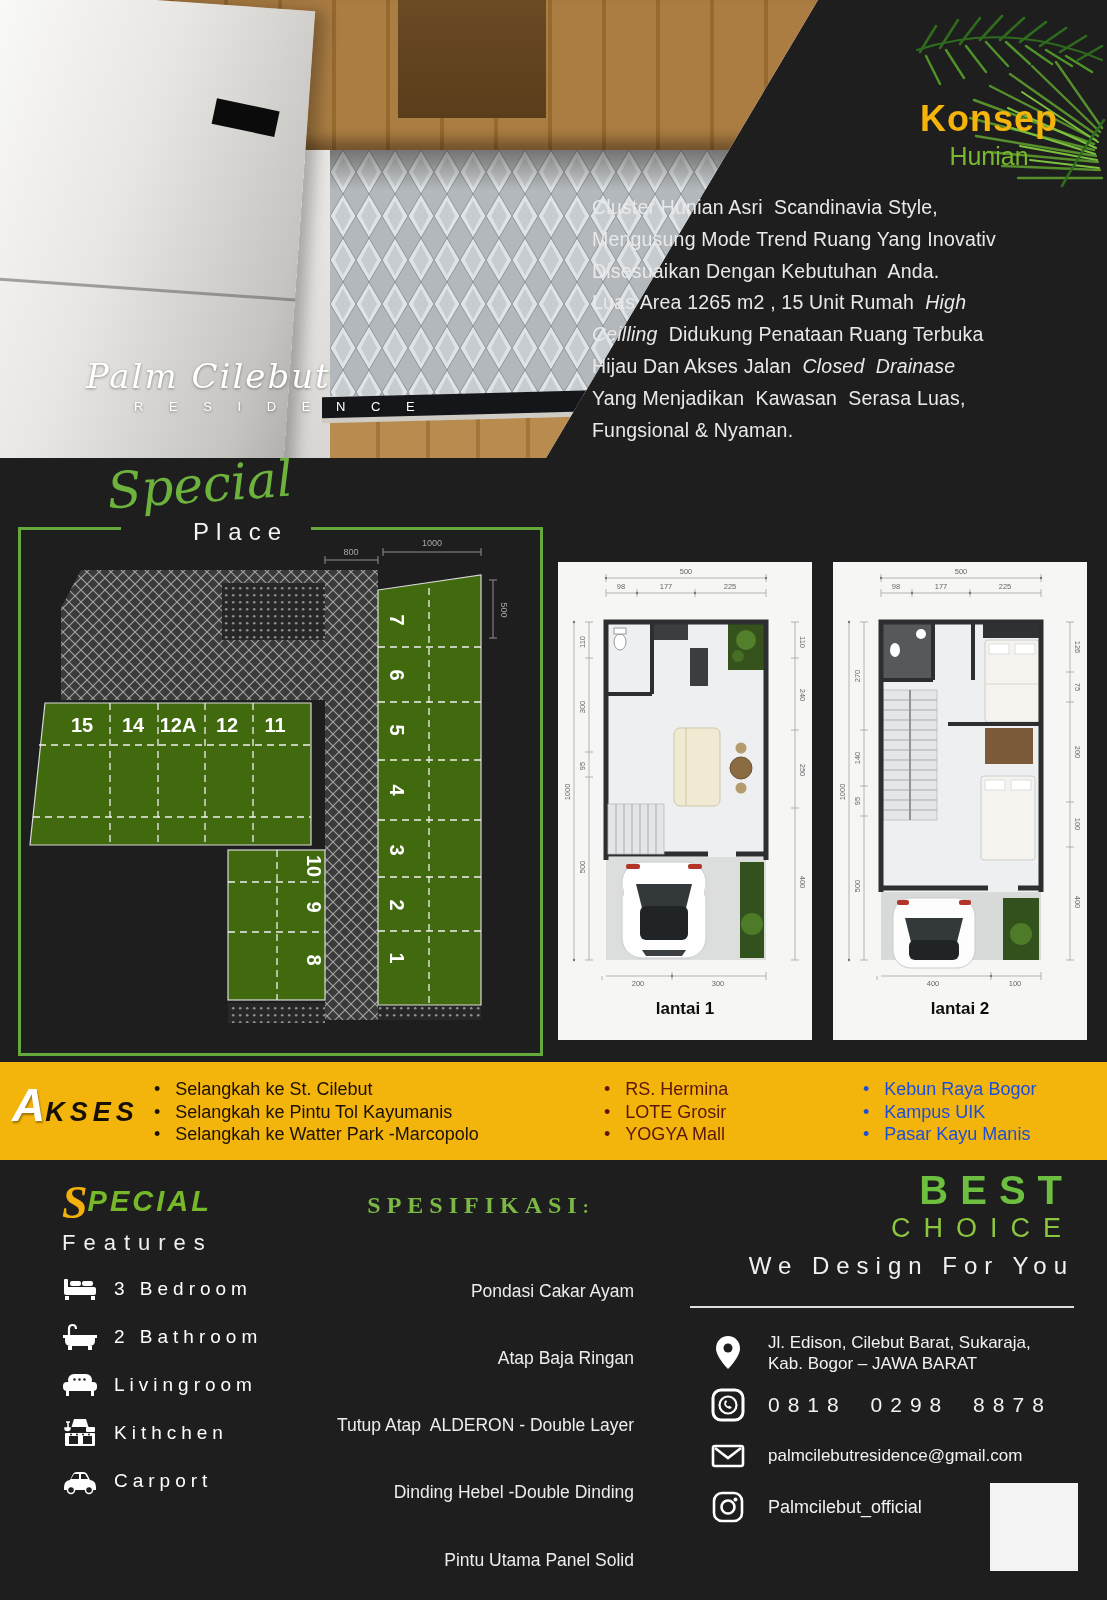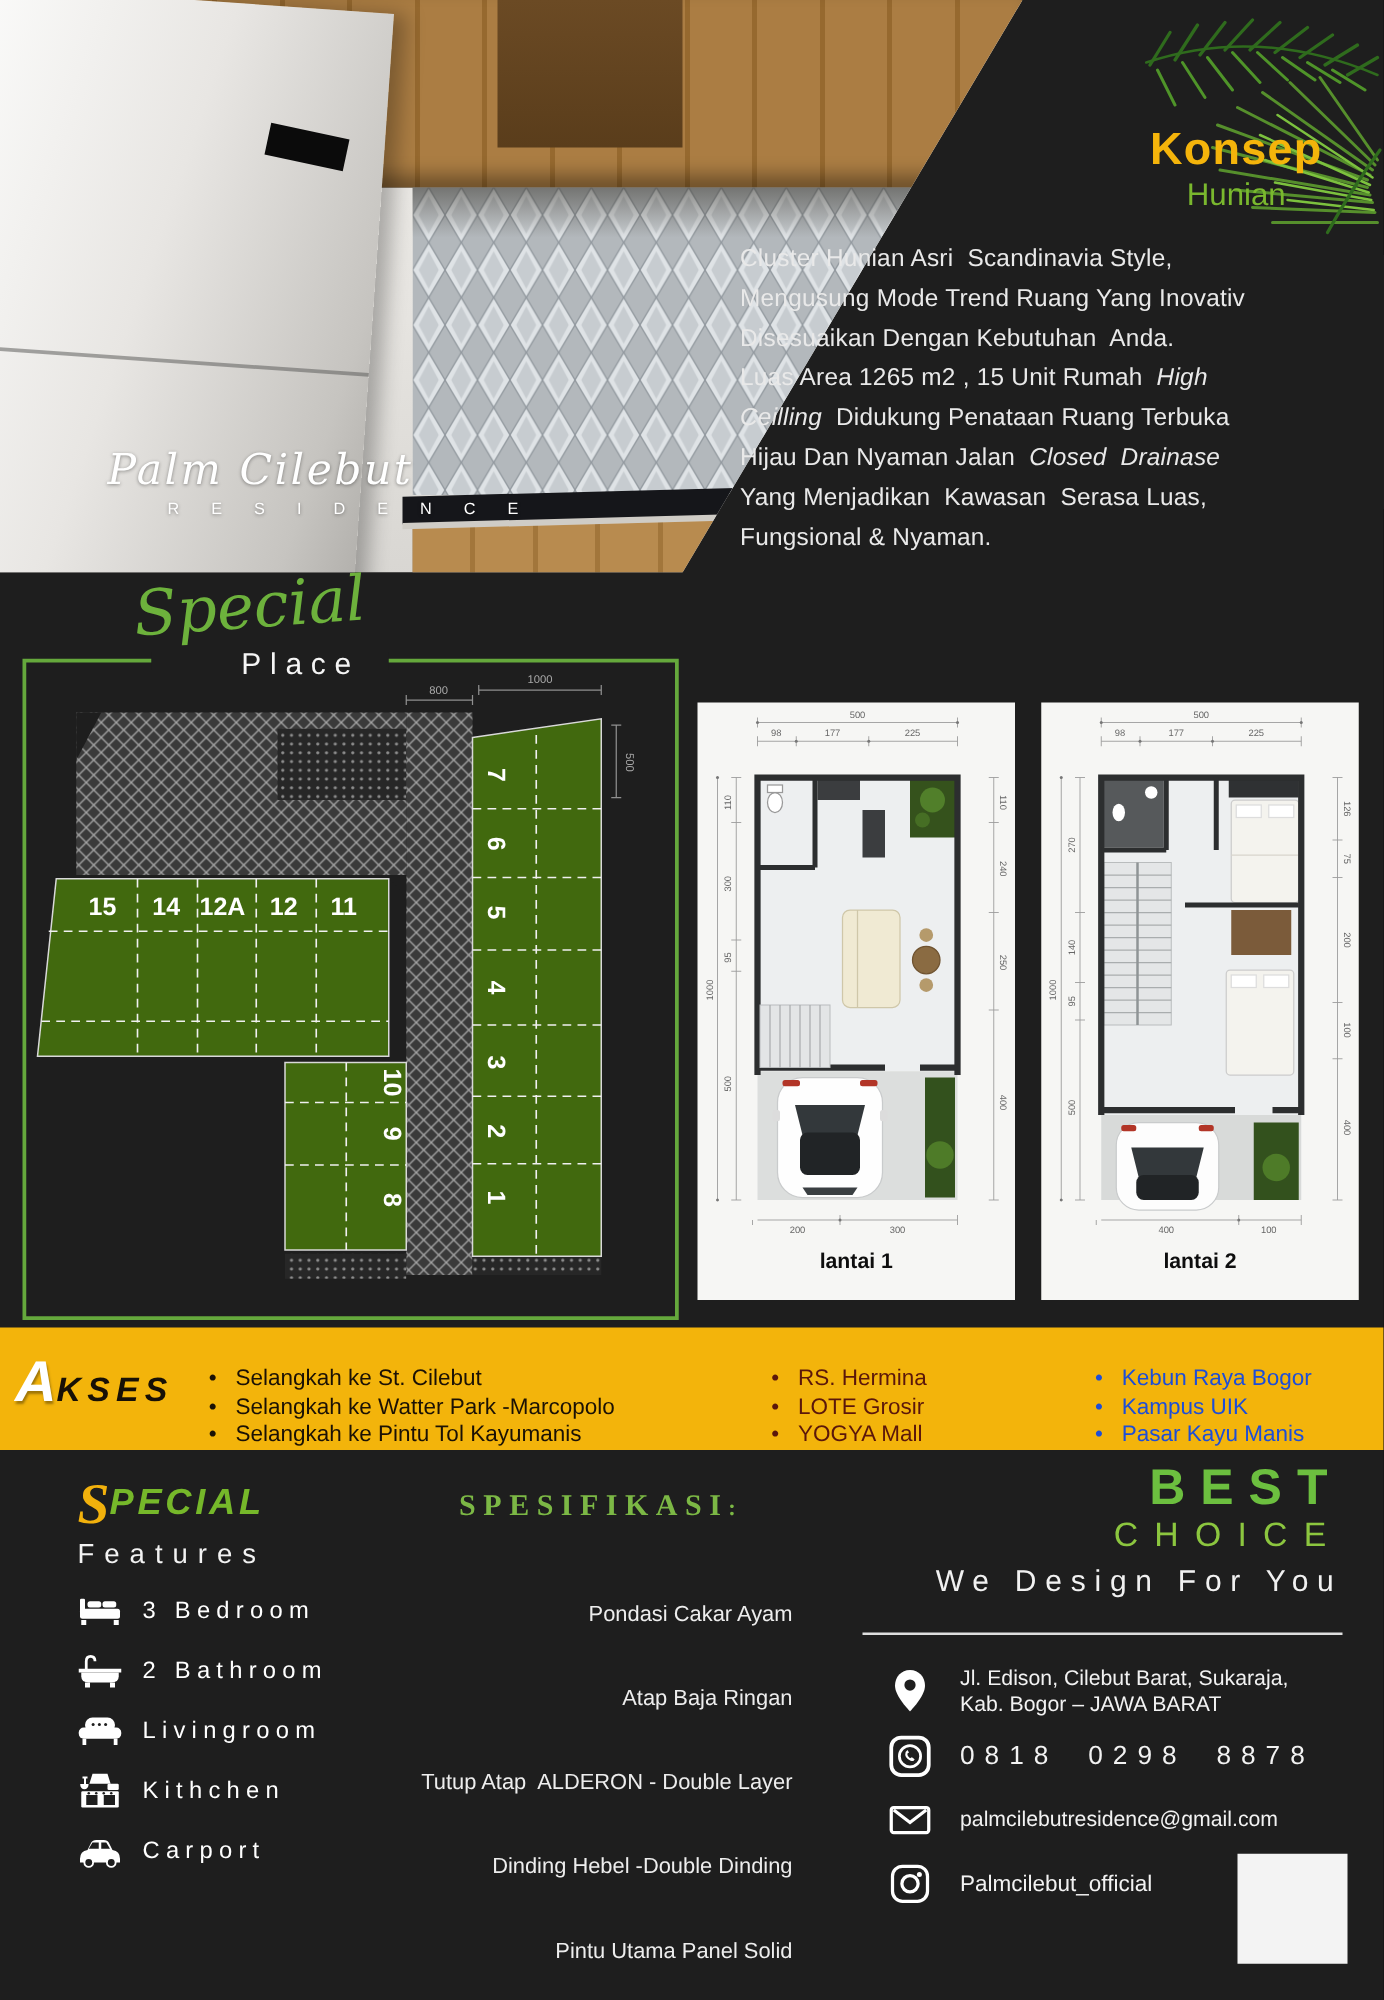--- a/index.html
+++ b/index.html
@@ -61,21 +61,21 @@
   
   .fp{position:absolute;top:562px;width:254px;height:478px;background:#f6f6f4;}
   #fp1{left:558px;} #fp2{left:833px;}
 
   
   .band{position:absolute;left:0;top:1062px;width:1107px;height:98px;background:#f3b40b;}
   .akses{position:absolute;left:12px;top:16px;white-space:nowrap;}
   .akses .a{color:#fff;font-size:46px;font-weight:bold;font-style:italic;
             text-shadow:1px 2px 2px rgba(0,0,0,.35);}
   .akses .rest{color:#171006;font-size:27px;font-weight:bold;font-style:italic;letter-spacing:5px;}
-  .bcol{position:absolute;top:12px;font-size:18px;line-height:22.5px;list-style:none;margin:17px;padding:0;}
+  .bcol{position:absolute;top:12px;font-size:18px;line-height:22.5px;list-style:none;margin:4px;padding:0;}
   .bcol li::before{content:"•";margin-right:15px;}
   #bcol1{left:150px;color:#1b1105;}
   #bcol2{left:600px;color:#5b170b;}
   #bcol3{left:859px;color:#1d4ed8;}
 
   
   .features{position:absolute;left:62px;top:1176px;}
   .fS{color:#f2b10c;font-size:46px;font-weight:bold;font-style:italic;
       font-family:"Liberation Serif",serif;}
   .fP{color:#76b82a;font-size:29px;font-weight:bold;font-style:italic;letter-spacing:3px;
@@ -164,21 +164,21 @@
   <div class="konsep">
     <div class="kt">Konsep</div>
     <div class="ks">Hunian</div>
   </div>
   <div class="kpara">
     <div class="kline">Cluster Hunian Asri  Scandinavia Style,</div>
     <div class="kline">Mengusung Mode Trend Ruang Yang Inovativ</div>
     <div class="kline">Disesuaikan Dengan Kebutuhan  Anda.</div>
     <div class="kline"><span>Luas Area 1265 m2 , 15 Unit Rumah  </span><i>High</i></div>
     <div class="kline"><i>Ceilling</i><span>  Didukung Penataan Ruang Terbuka</span></div>
-    <div class="kline"><span>Hijau Dan Nyaman Jalan  </span><i>Closed  Drainase</i></div>
+    <div class="kline"><span>Hijau Dan Akses Jalan  </span><i>Closed  Drainase</i></div>
     <div class="kline">Yang Menjadikan  Kawasan  Serasa Luas,</div>
     <div class="kline">Fungsional &amp; Nyaman.</div>
   </div>
 
   <div class="spbox">
     <div class="sp-mask"></div>
     <div class="sp-script">Special</div>
     <div class="sp-word">Place</div>
     <svg class="siteplan" viewBox="0 0 513 516">
       <defs>
@@ -387,22 +387,22 @@
       <text x="127" y="452" font-size="17" font-weight="bold" fill="#0e0e0e" text-anchor="middle">lantai 2</text>
     </svg>
   </div>
 
   <div class="band">
     <div class="akses">
       <span class="a">A</span><span class="rest">KSES</span>
     </div>
     <ul class="bcol" id="bcol1">
       <li>Selangkah ke St. Cilebut</li>
+      <li>Selangkah ke Pintu Tol Kayumanis</li>
       <li>Selangkah ke Watter Park -Marcopolo</li>
-      <li>Selangkah ke Pintu Tol Kayumanis</li>
     </ul>
     <ul class="bcol" id="bcol2">
       <li>RS. Hermina</li>
       <li>LOTE Grosir</li>
       <li>YOGYA Mall</li>
     </ul>
     <ul class="bcol" id="bcol3">
       <li>Kebun Raya Bogor</li>
       <li>Kampus UIK</li>
       <li>Pasar Kayu Manis</li>

